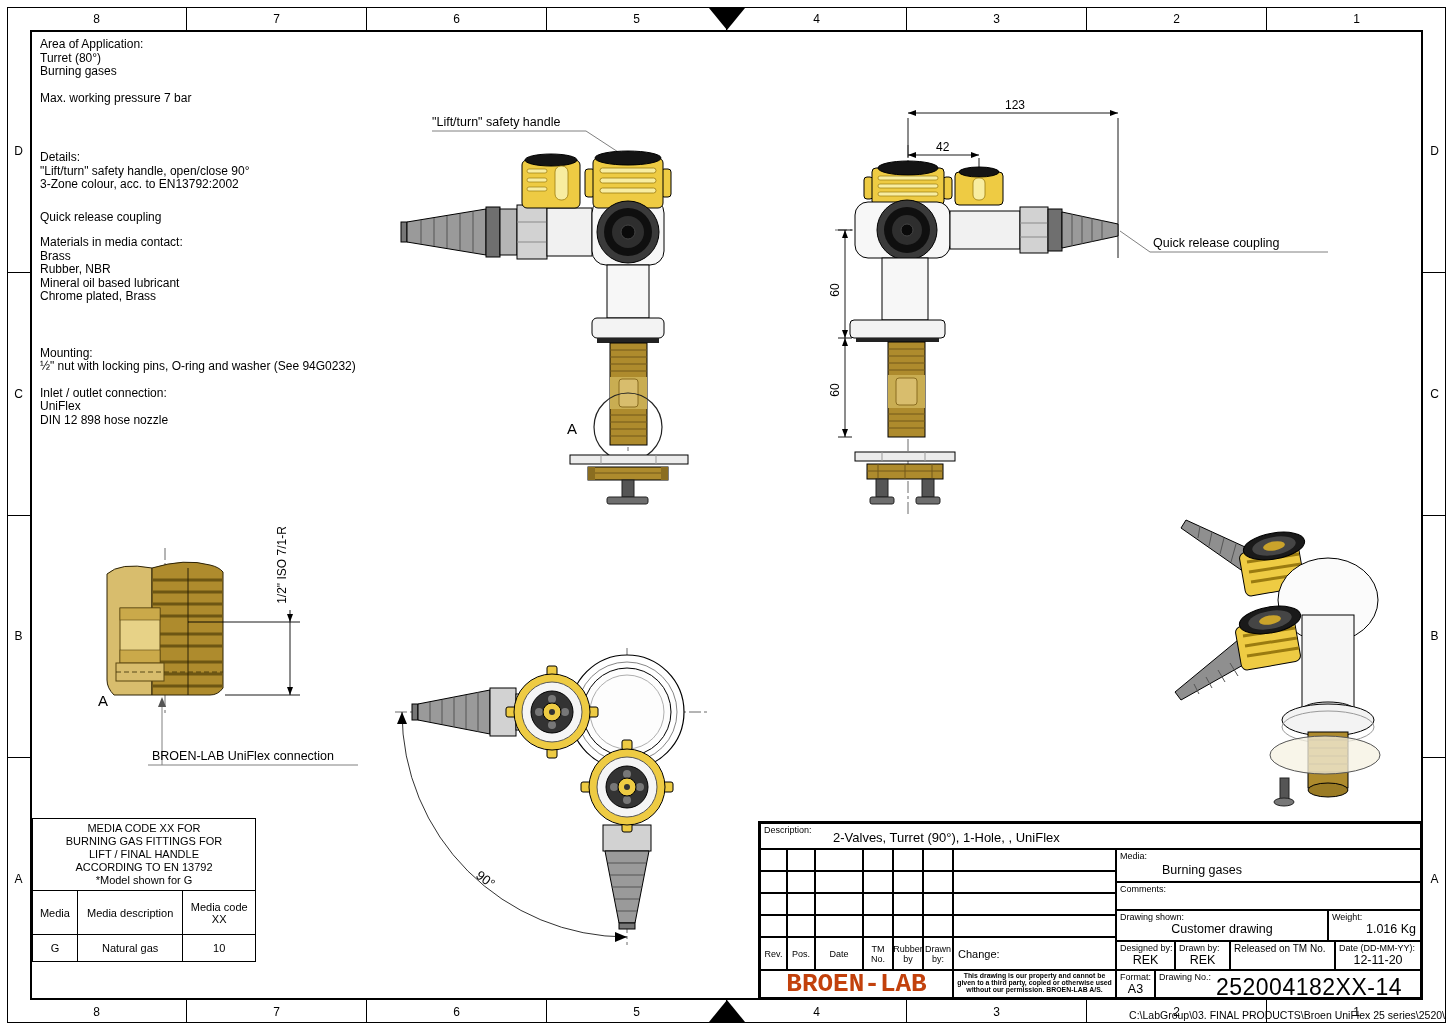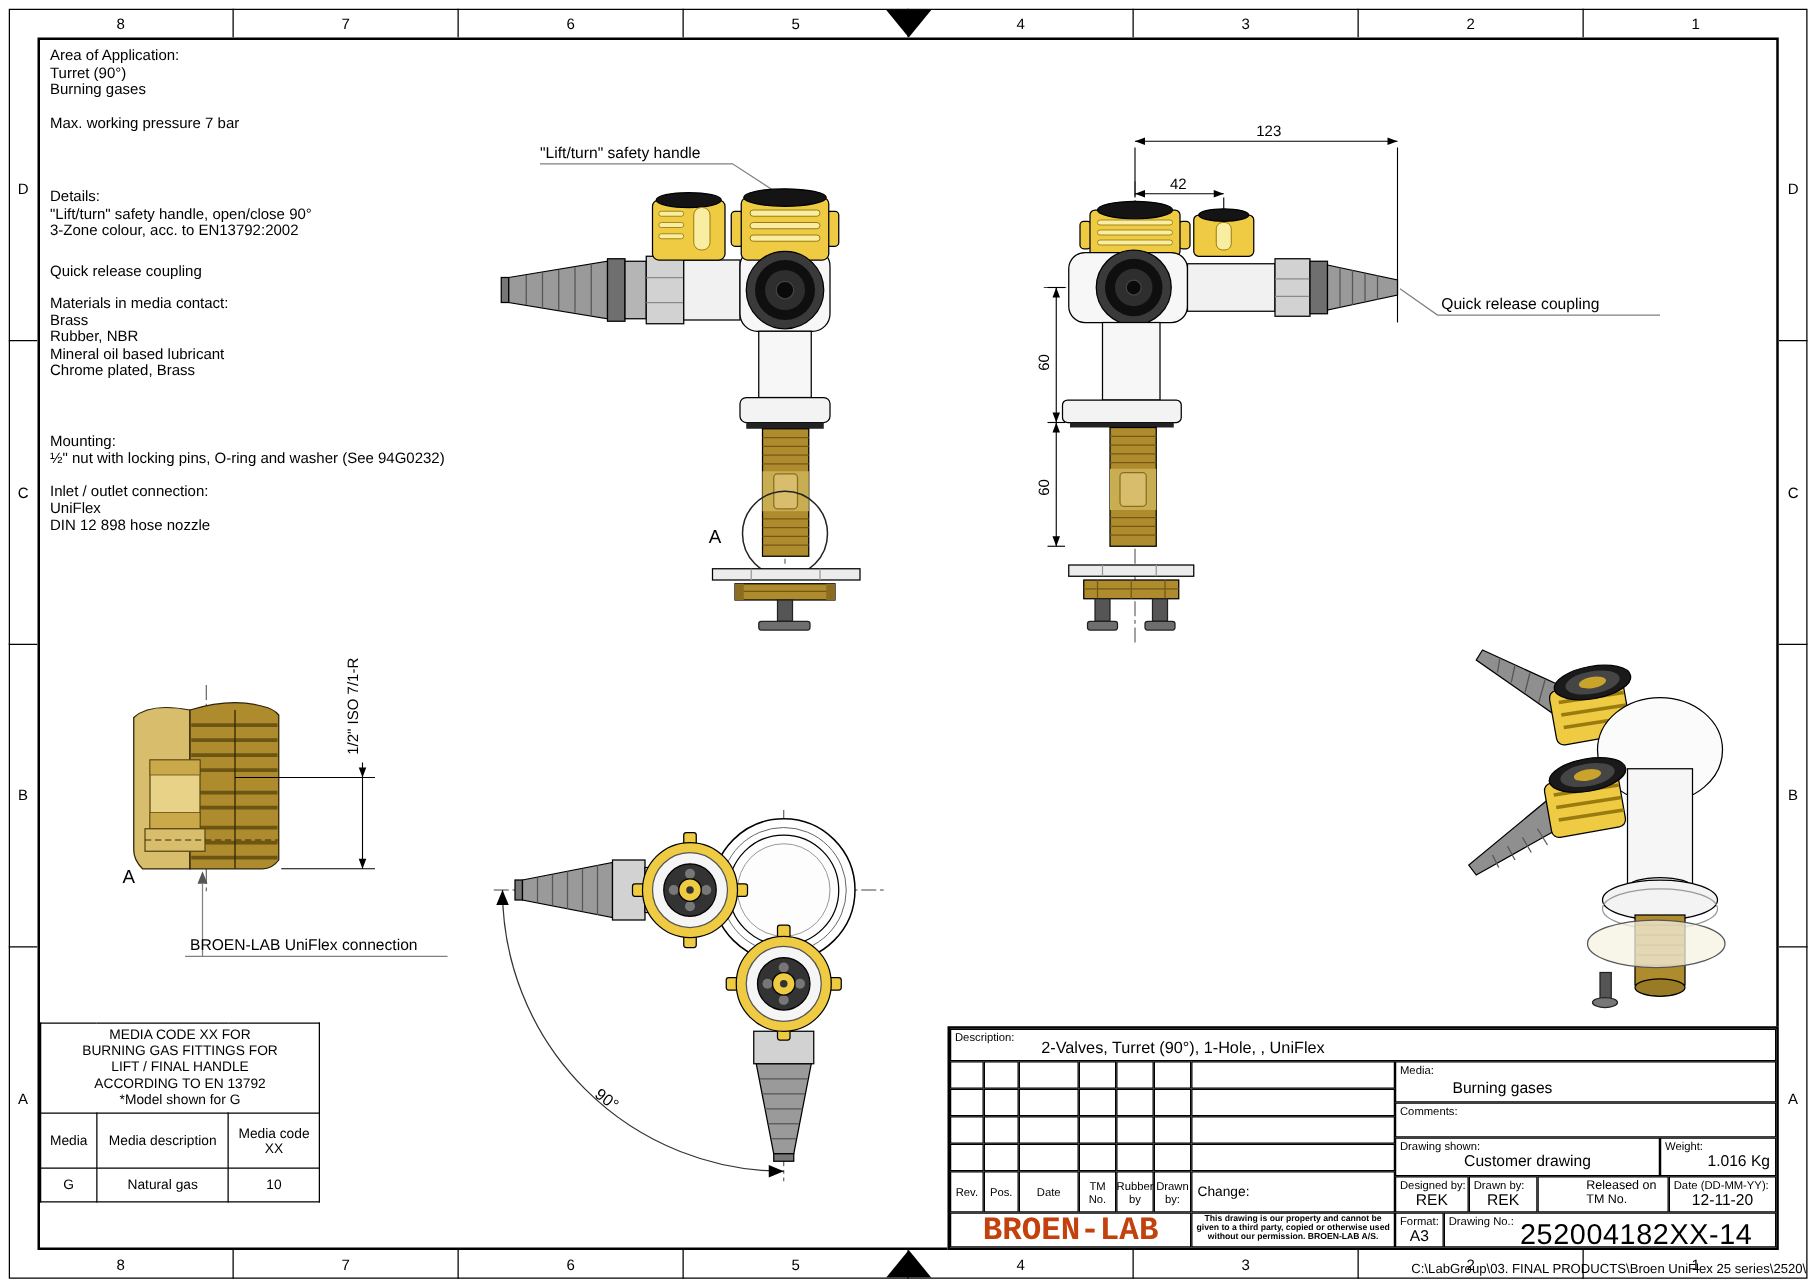--- a/index.html
+++ b/index.html
@@ -105,21 +105,21 @@
   </div>
   <div class="tri-top"></div>
   <div class="tri-bottom"></div>
   <div class="file-path">C:\LabGroup\03. FINAL PRODUCTS\Broen UniFlex 25 series\2520\</div>
 
   <div class="frame">
 
     <div class="info-block">
       <div class="ig">
           <div>Area of Application:</div>
-          <div>Turret (90°)</div>
+          <div>Turret (80°)</div>
           <div>Burning gases</div>
         </div>
       <div class="ig m-press">
           <div>Max. working pressure 7 bar</div>
         </div>
       <div class="ig m-details">
           <div>Details:</div>
           <div>"Lift/turn" safety handle, open/close 90°</div>
           <div>3-Zone colour, acc. to EN13792:2002</div>
         </div>
@@ -566,21 +566,21 @@
       </div>
       <div class="cell" style="left:356px; top:118px; width:59px; height:29px;">
         <span class="lbl">Designed by:</span>
         <div class="val center-val">REK</div>
       </div>
       <div class="cell" style="left:415px; top:118px; width:55px; height:29px;">
         <span class="lbl">Drawn by:</span>
         <div class="val center-val">REK</div>
       </div>
       <div class="cell" style="left:470px; top:118px; width:105px; height:29px;">
-        <span class="lbl" style="font-size:10px;margin-left:35px;">Released on TM No.</span>
+        <span class="lbl" style="font-size:10px;">Released on TM No.</span>
       </div>
       <div class="cell" style="left:575px; top:118px; width:86px; height:29px;">
         <span class="lbl">Date (DD-MM-YY):</span>
         <div class="val center-val">12-11-20</div>
       </div>
       <div class="cell" style="left:356px; top:147px; width:39px; height:28px;">
         <span class="lbl">Format:</span>
         <div class="val center-val">A3</div>
       </div>
       <div class="cell" style="left:395px; top:147px; width:266px; height:28px;">

